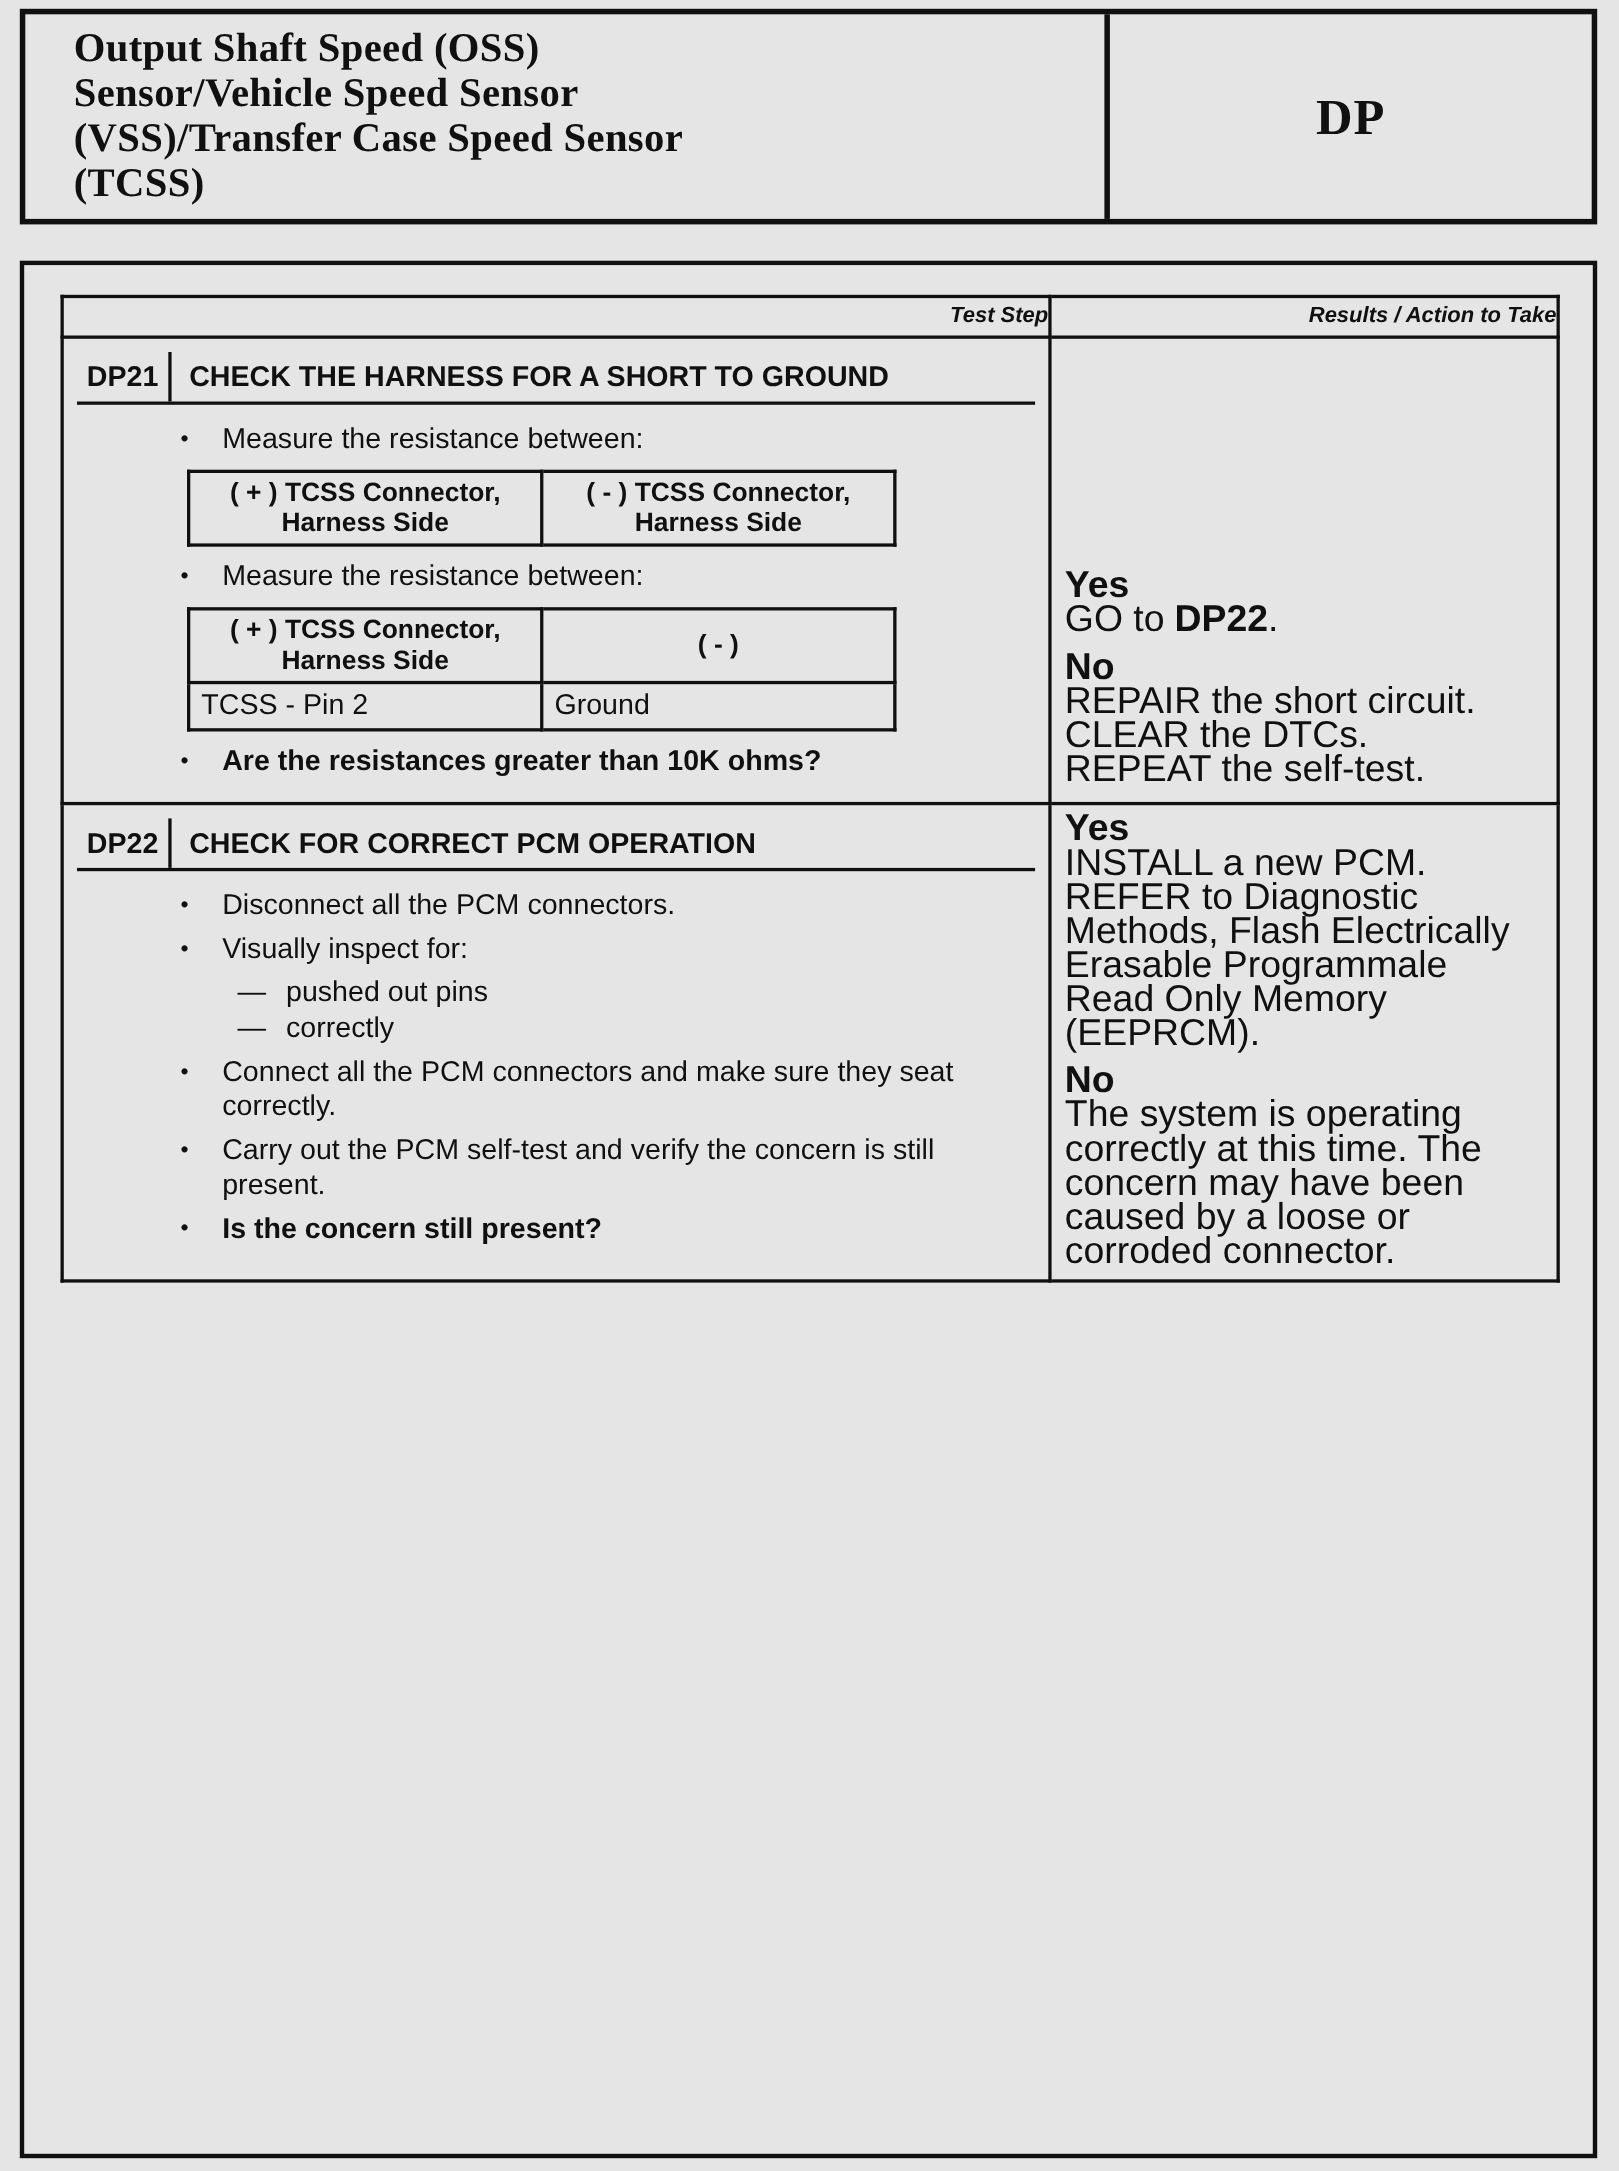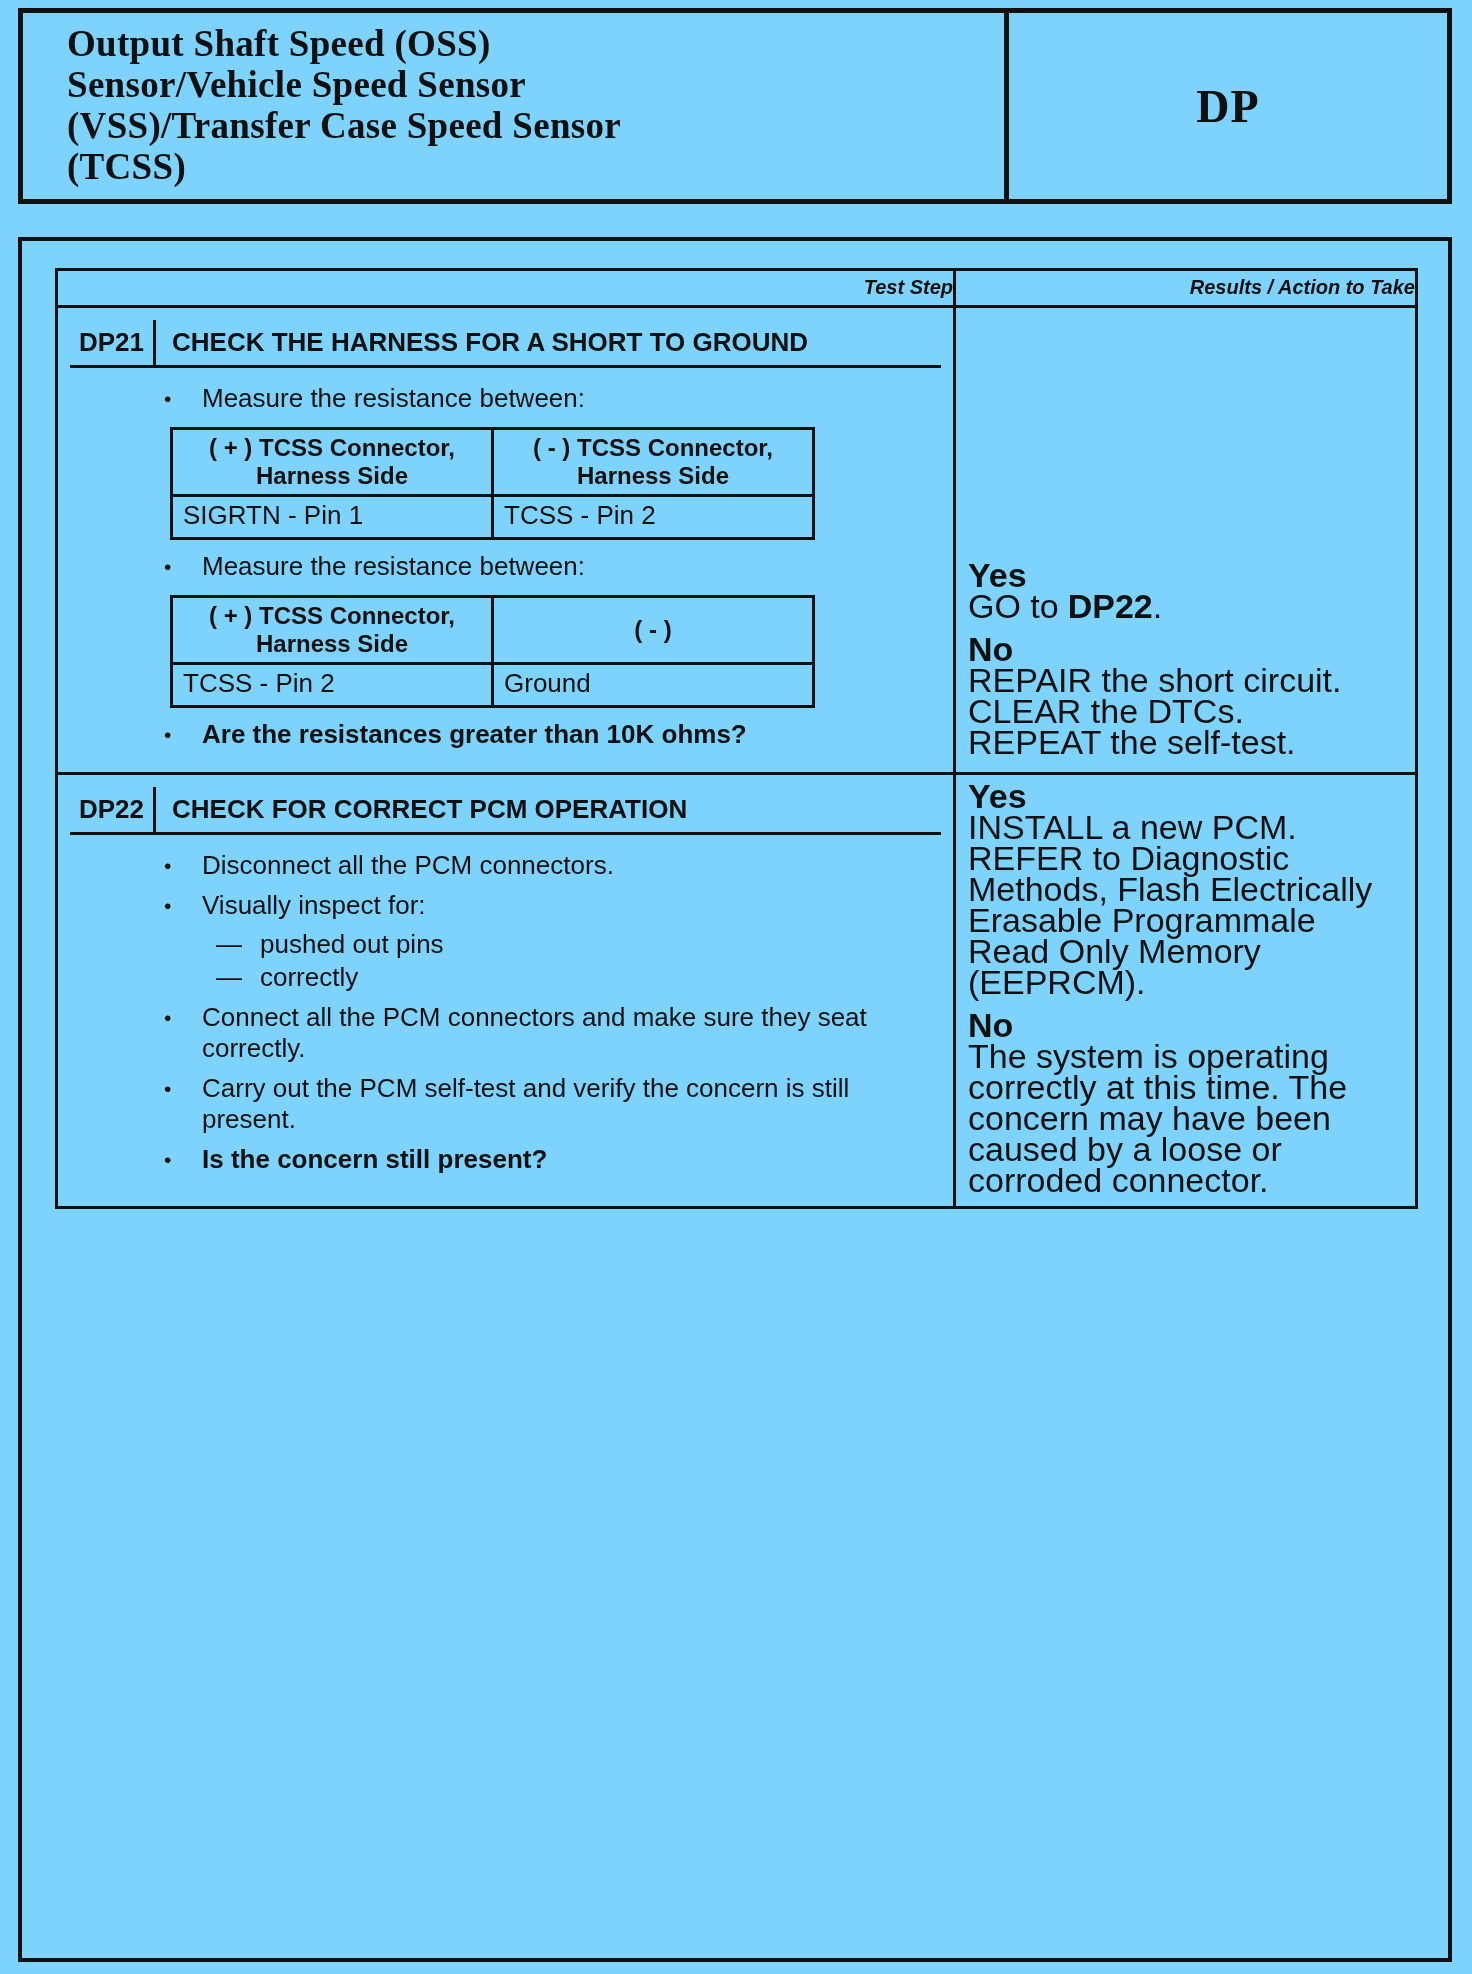--- a/index.html
+++ b/index.html
@@ -1,20 +1,20 @@
 <!DOCTYPE html>
 <html><head>
 <meta charset="utf-8">
 <style>
   * { margin:0; padding:0; box-sizing:border-box; }
   html,body { background:#ffffff; }
   .page {
     position:relative;
     width:1472px; height:1974px;
-    background:#7dd3fc;
+    background:#e5e5e5;
     color:#101010;
     font-family:"Liberation Sans", sans-serif;
     overflow:hidden;
   }
 
   
   .header-box {
     position:absolute; left:18px; top:8px;
     width:1434px; height:196px;
     border:5px solid #101010;
@@ -147,24 +147,20 @@
               <div class="bullet">
                 <span class="marker">•</span>
                 <span class="btext">Measure the resistance between:</span>
               </div>
               <table class="mini">
                 <tbody>
                   <tr>
                     <th>( + ) TCSS Connector, Harness Side</th>
                     <th>( - ) TCSS Connector, Harness Side</th>
                   </tr>
-                  <tr>
-                    <td>SIGRTN - Pin 1</td>
-                    <td>TCSS - Pin 2</td>
-                  </tr>
                 </tbody>
               </table>
               <div class="bullet">
                 <span class="marker">•</span>
                 <span class="btext">Measure the resistance between:</span>
               </div>
               <table class="mini">
                 <tbody>
                   <tr>
                     <th>( + ) TCSS Connector, Harness Side</th>

